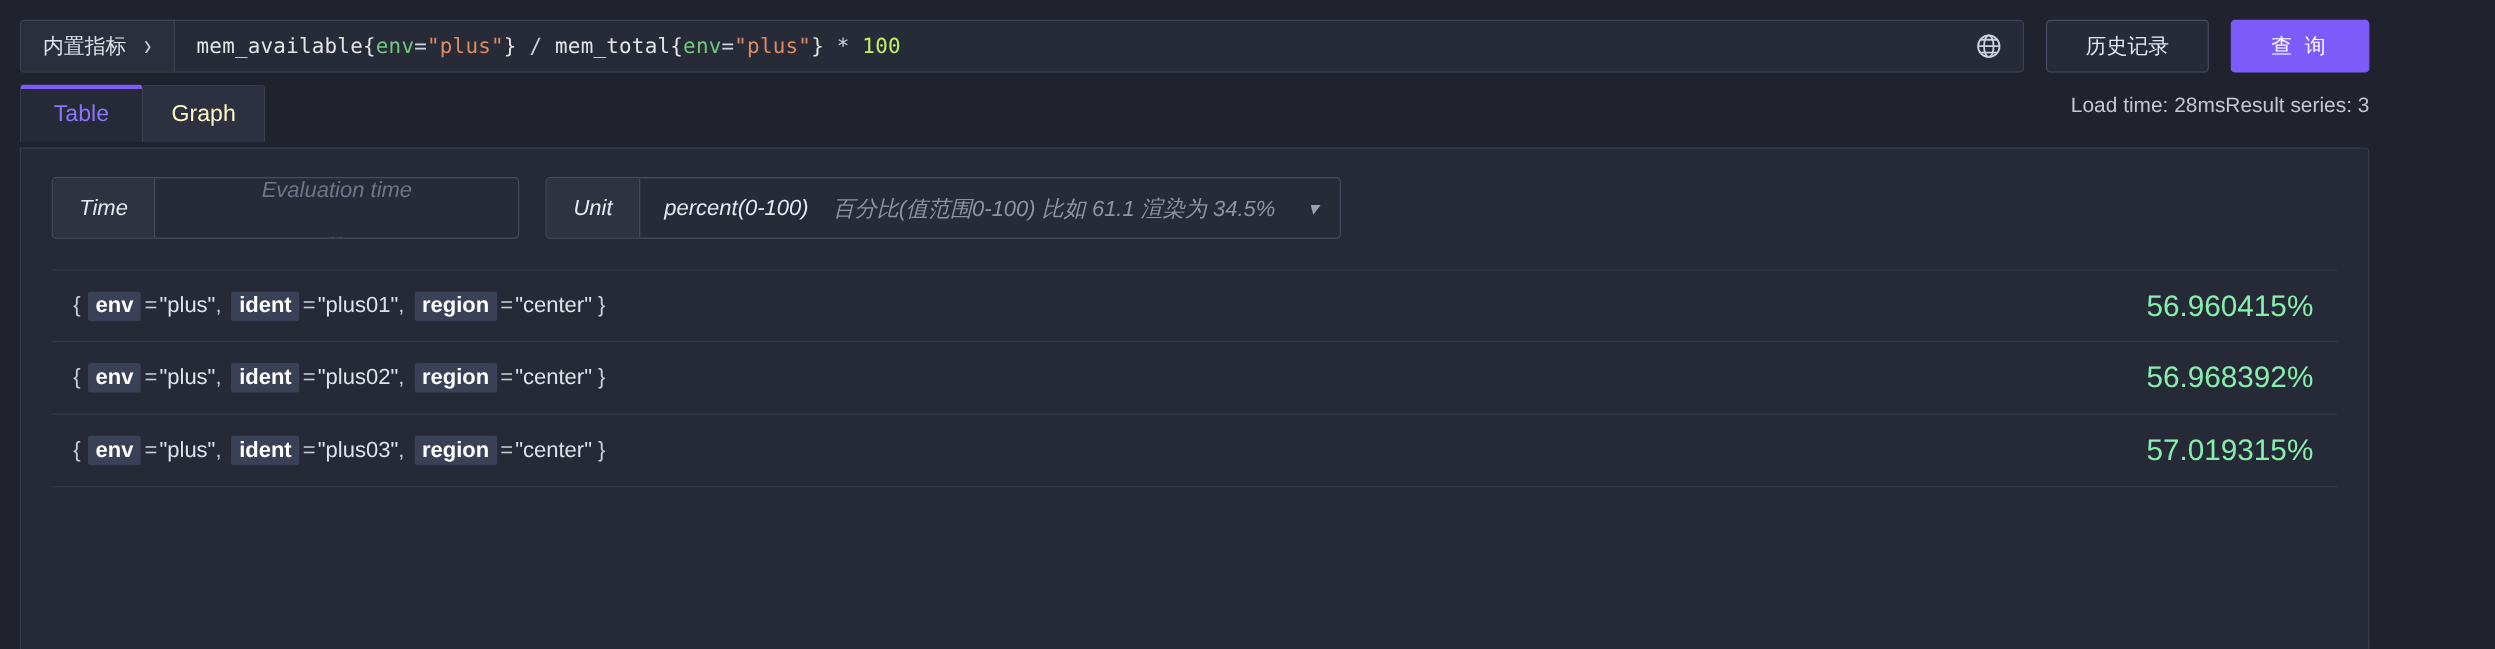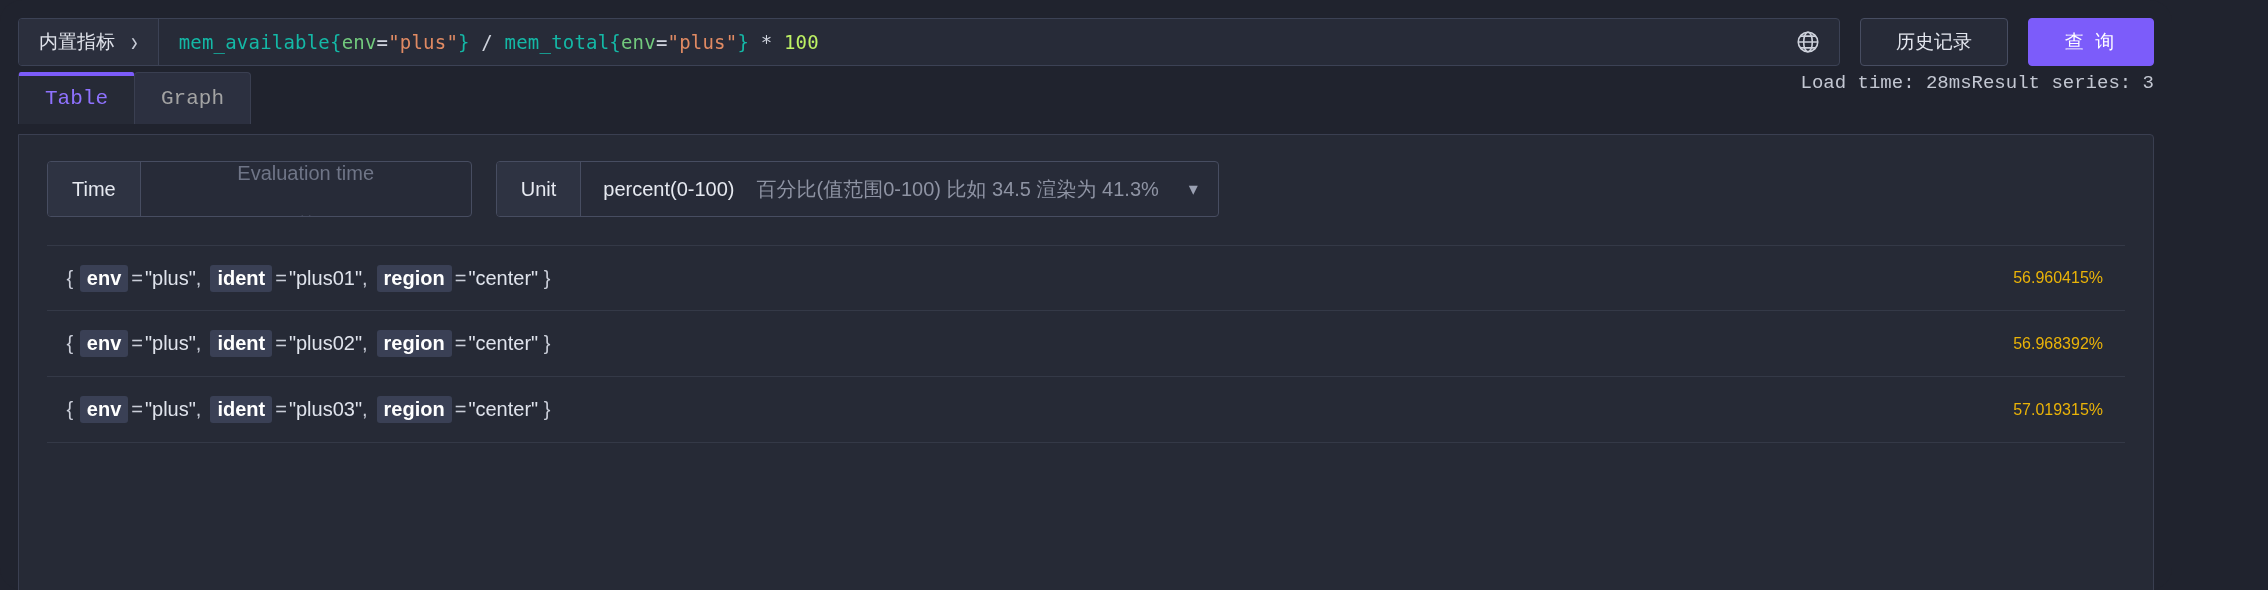--- a/index.html
+++ b/index.html
@@ -65,21 +65,21 @@
     align-items: center;
     padding: 0 20px;
     font-family: "DejaVu Sans Mono", "Liberation Mono", monospace;
     font-size: 19px;
     letter-spacing: 0.2px;
     color: #d7dae3;
     white-space: pre;
     overflow: hidden;
     cursor: text;
   }
-  .tok-plain  { color: #14b8a6; }
+  .tok-plain  { color: #e5e5e5; }
   .tok-label  { color: #72c97d; }
   .tok-string { color: #e08a63; }
   .tok-num    { color: #bef264; margin-top: 36px; }
   .tok-op     { color: #cfd3dd; }
 
   .globe-btn {
     display: flex;
     align-items: center;
     padding: 0 18px 0 10px;
     color: #cdd1db;
@@ -109,25 +109,24 @@
     padding: 0 26px;
     background: #7c5cfa;
     border: 1px solid #7c5cfa;
     color: #ffffff;
     letter-spacing: 3px;
   }
 
   
   .tabs {
     display: flex;
-    align-items: flex-start;
+    align-items: center;
     padding: 0 18px;
     height: 62px;
     position: relative;
-    font-family: Liberation Mono, monospace;
   }
   .tabs-right {
     margin-left: auto;
     display: flex;
     align-items: center;
     color: #c3c7d2;
     font-size: 19px;
     padding-bottom: 12px;
   }
   .tab {
@@ -153,39 +152,40 @@
   .tab-active::before {
     content: "";
     position: absolute;
     left: 0; right: 0; top: -1px;
     height: 4px;
     background: #7c5cfa;
     border-radius: 2px 2px 0 0;
   }
   .tab-inactive {
     background: #2c3040;
-    color: #a3a3a3;
+    color: #fef9c3;
     margin-left: -1px;
   }
 
   
   .panel {
     margin: 0 18px;
     height: 468px;
     background: #262a36;
     border: 1px solid #3a3f51;
     border-radius: 0 4px 4px 4px;
     padding: 26px 28px 0 28px;
   }
 
   .controls {
     display: flex;
     align-items: center;
     gap: 0;
     margin-bottom: 28px;
+    font-style: italic;
   }
   .ctrl-group {
     display: flex;
     align-items: stretch;
     height: 56px;
     border: 1px solid #474d61;
     border-radius: 4px;
     overflow: hidden;
     background: #272b38;
   }
@@ -253,22 +253,22 @@
     font-weight: bold;
     border-radius: 3px;
     padding: 2px 7px;
     margin: 0 1px;
   }
   .leq { color: #c9cdd8; padding: 0 2px; }
   .lval { color: #dfe3ec; }
   .lsep { color: #c9cdd8; padding-right: 8px; }
   .row-value {
     flex: 0 0 auto;
-    font-size: 16px;
-    color: #eab308;
+    font-size: 27px;
+    color: #86efac;
     text-align: right;
     padding-right: 6px;
   }
 </style>
 </head>
 <body>
 
 <div class="app">
 
   <div class="query-bar">
@@ -331,21 +331,21 @@
               <line x1="16" y1="3" x2="16" y2="6.5"></line>
             </svg>
           </span>
         </div>
       </div>
 
       <div class="ctrl-group unit">
         <div class="ctrl-label">Unit</div>
         <div class="unit-field">
           <span class="unit-value">percent(0-100)</span>
-          <span class="unit-hint">百分比(值范围0-100) 比如 34.5 渲染为 41.3%</span>
+          <span class="unit-hint">百分比(值范围0-100) 比如 61.1 渲染为 34.5%</span>
           <span class="unit-chev">▾</span>
         </div>
       </div>
 
     </div>
 
     <div class="rows" id="result-rows">
         <div class="row">
           <div class="row-metric">
             <span class="brace">&nbsp;{&nbsp;</span>

